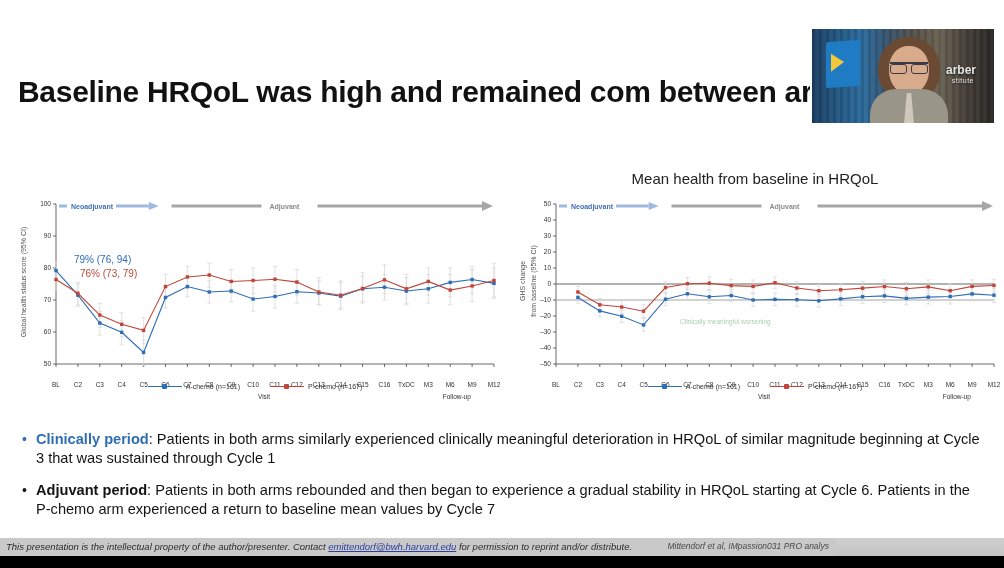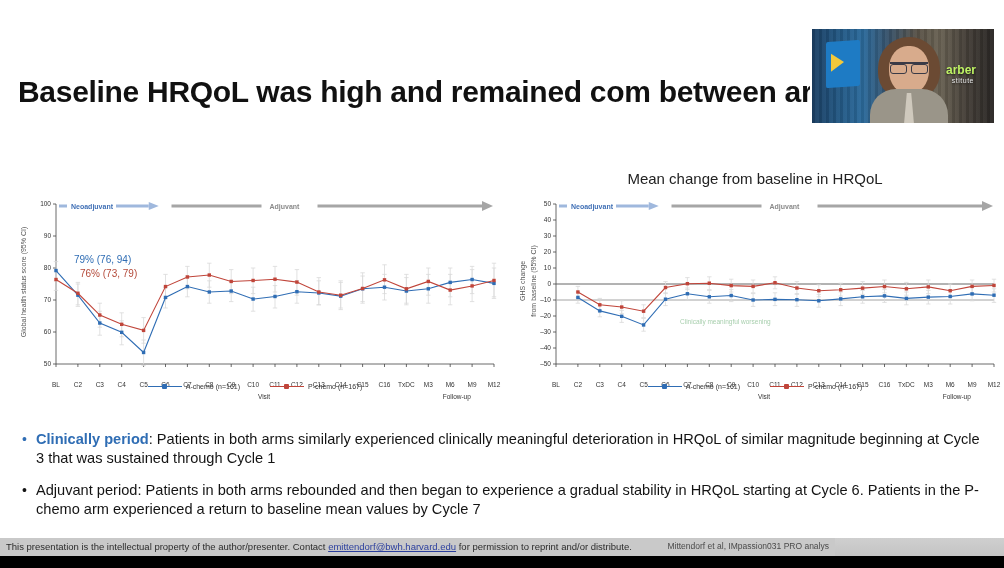--- a/index.html
+++ b/index.html
@@ -64,21 +64,21 @@
     background: #1e7bc4; border-radius: 2px;
     transform: skewY(-4deg);
   }
   .pip-blue-sign:after {
     content:""; position:absolute; left:5px; top:12px;
     border-left: 13px solid #f3c93a; border-top: 9px solid transparent;
     border-bottom: 9px solid transparent;
   }
   .pip-logo-text {
     position: absolute; right: 18px; top: 34px;
-    color: #bef264; font-size: 12px; font-weight: bold;
+    color: #e5e5e5; font-size: 12px; font-weight: bold;
     text-shadow: 0 1px 2px rgba(0,0,0,.6);
   }
   .pip-logo-sub {
     position: absolute; right: 20px; top: 48px;
     color: #e8e8e8; font-size: 7px; letter-spacing: .5px;
     text-shadow: 0 1px 2px rgba(0,0,0,.6);
   }
   .pip-person {
     position: absolute; left: 58px; top: 8px; width: 78px; height: 94px;
   }
@@ -179,30 +179,31 @@
   .bullet {
     position: relative; padding-left: 16px; margin-bottom: 13px;
     font-size: 14.6px; color: #141414; line-height: 1.30;
   }
   .bullet:before {
     content: "\2022"; position: absolute; left: 2px; top: 0; color: #2f6db4;
     font-size: 14px;
   }
   .bullet-2:before { color: #141414; }
   .b-lead-blue { color: #2f6db4; font-weight: bold; }
-  .b-lead-dark { color: #141414; font-weight: normal; }
+  .b-lead-dark { color: #141414; font-weight: bold; }
 
   
   .footer {
     position: absolute; left: 0; top: 538px; width: 1004px; height: 30px;
     background: linear-gradient(180deg, #cfcfcf 0%, #c4c4c4 60%, #000 60%, #000 100%);
   }
   .footer-inner {
     position: absolute; left: 0; top: 0; width: 835px; height: 18px;
     background: #c9c9c9;
+    font-style: italic;
   }
   .footer-text {
     position: absolute; left: 6px; top: 3px;
     font-size: 9.5px; color: #2b2b2b; white-space: nowrap;
   }
   .footer-link { color: #2b3f9e; text-decoration: underline; }
   .footer-right {
     position: absolute; right: 6px; top: 3px;
     font-size: 8.5px; color: #4a4a4a; white-space: nowrap; text-align: center;
   }
@@ -490,21 +491,21 @@
             <span>A-chemo (n=161)</span>
           </div>
           <div class="leg-item">
             <span class="leg-swatch leg-red"></span>
             <span>P-chemo (n=167)</span>
           </div>
         </div>
       </div>
 
       <div class="chart-block chart-right">
-        <div class="chart-title">Mean change from baseline in HRQoL</div>
+        <div class="chart-title">Mean health from baseline in HRQoL</div>
         <div class="plot-wrap">
           <div class="ylab ylab-right">GHS change<br>from baseline (95% CI)</div>
           <svg class="plot" id="svg-right" width="494" height="185">
               <line x1="48" y1="8" x2="48" y2="168" stroke="#444" stroke-width="0.8"></line>
               <line x1="48" y1="168" x2="486" y2="168" stroke="#444" stroke-width="0.8"></line>
               <line x1="45" y1="168" x2="48" y2="168" stroke="#444" stroke-width="0.8"></line>
               <text x="43" y="170.2" text-anchor="end" font-size="6.5" fill="#333" font-family="&quot;Liberation Sans&quot;, sans-serif">–50</text>
               <line x1="45" y1="152" x2="48" y2="152" stroke="#444" stroke-width="0.8"></line>
               <text x="43" y="154.2" text-anchor="end" font-size="6.5" fill="#333" font-family="&quot;Liberation Sans&quot;, sans-serif">–40</text>
               <line x1="45" y1="136" x2="48" y2="136" stroke="#444" stroke-width="0.8"></line>

